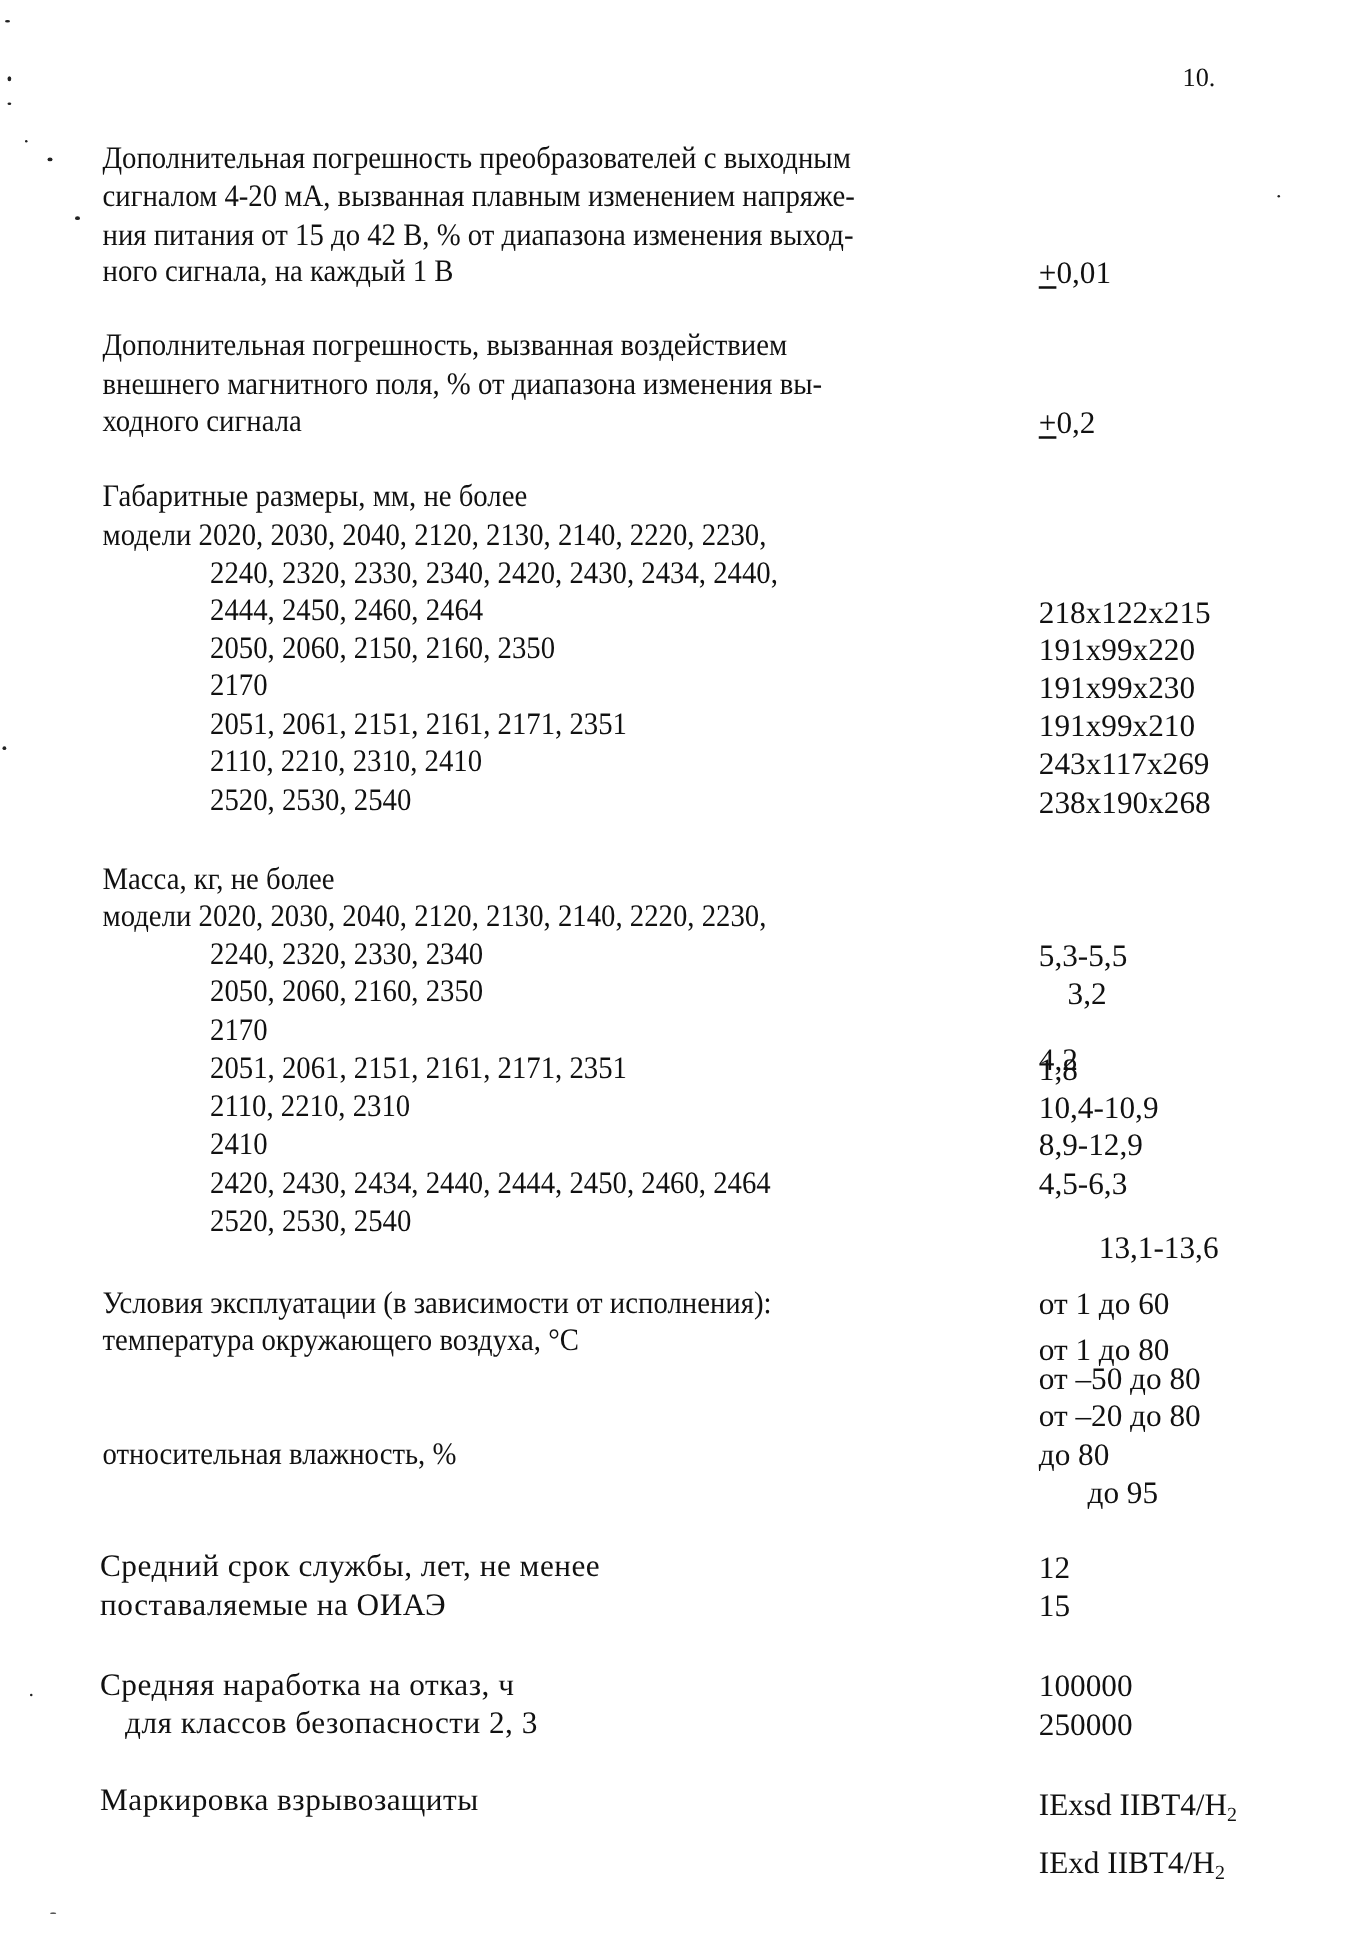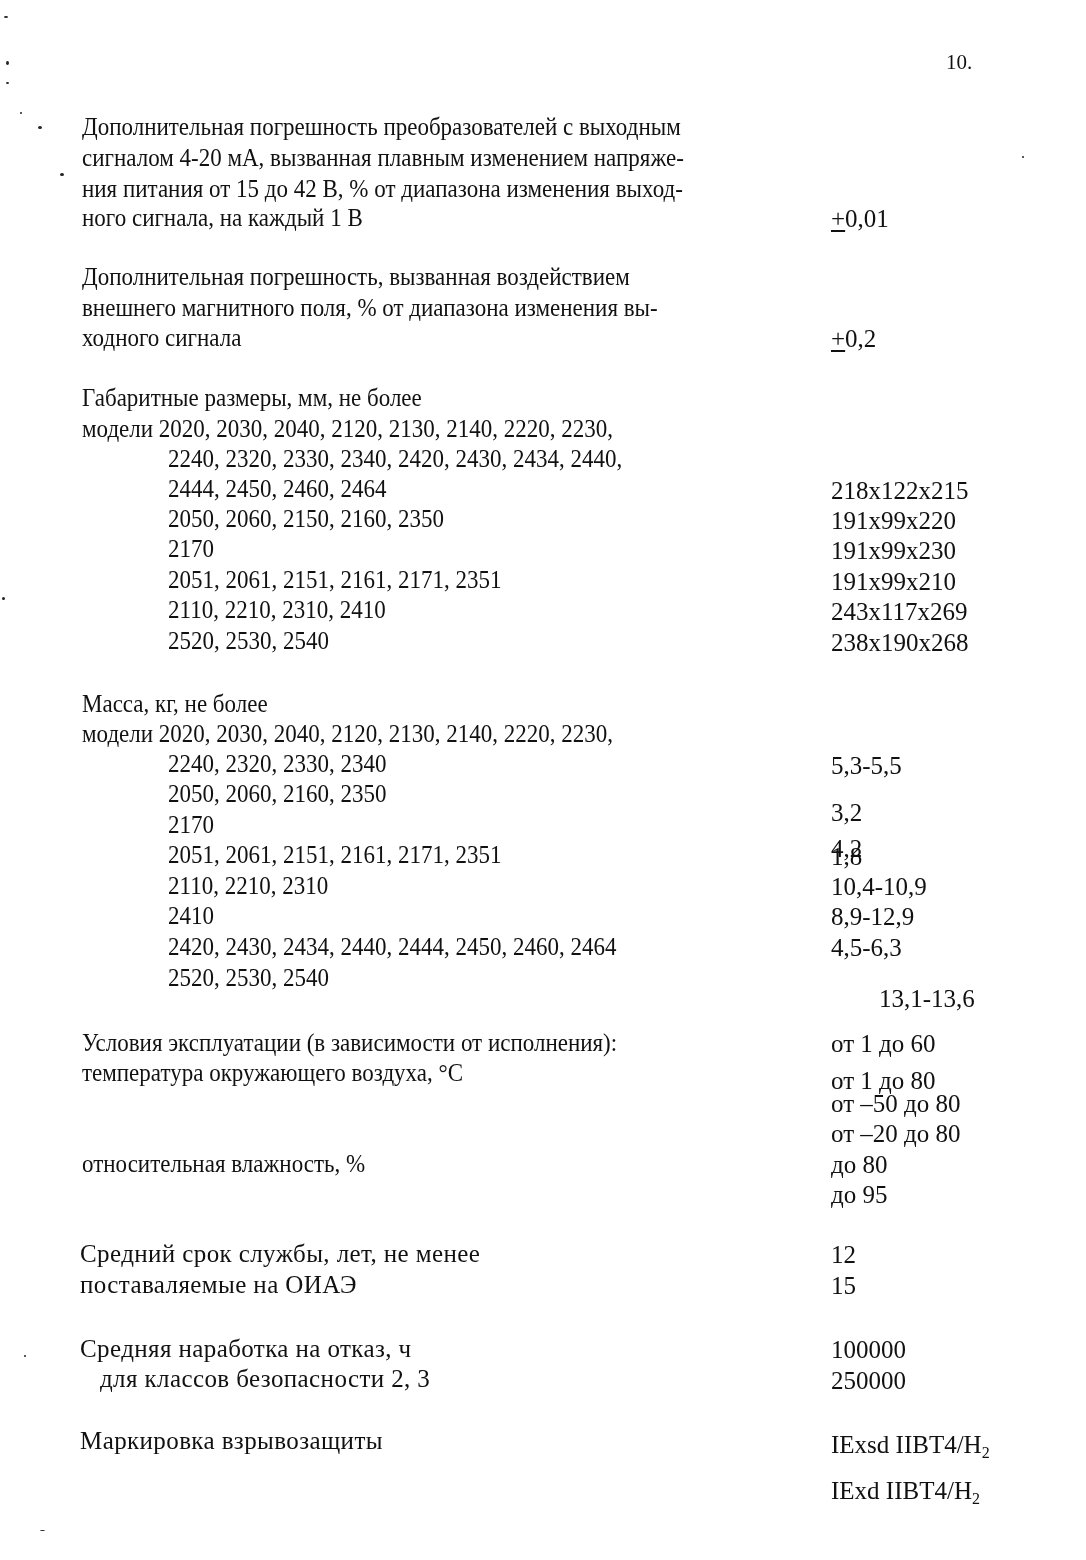--- a/index.html
+++ b/index.html
@@ -61,40 +61,40 @@
     <div class="line cond" style="left:168px; top:749px;">2240, 2320, 2330, 2340</div>
     <div class="line cond" style="left:168px; top:779px;">2050, 2060, 2160, 2350</div>
     <div class="line cond" style="left:168px; top:810px;">2170</div>
     <div class="line cond" style="left:168px; top:840px;">2051, 2061, 2151, 2161, 2171, 2351</div>
     <div class="line cond" style="left:168px; top:871px;">2110, 2210, 2310</div>
     <div class="line cond" style="left:168px; top:901px;">2410</div>
     <div class="line cond" style="left:168px; top:932px;">2420, 2430, 2434, 2440, 2444, 2450, 2460, 2464</div>
     <div class="line cond" style="left:168px; top:963px;">2520, 2530, 2540</div>
 
     <div class="val" style="top:751px;">5,3-5,5</div>
-    <div class="val" style="top:798px;">3,2</div>
+    <div class="val" style="top:781px;margin-left:23px;">3,2</div>
     <div class="val" style="top:834px;">4,2</div>
     <div class="val" style="top:842px;">1,8</div>
     <div class="val" style="top:872px;">10,4-10,9</div>
     <div class="val" style="top:902px;">8,9-12,9</div>
     <div class="val" style="top:933px;">4,5-6,3</div>
     <div class="val" style="top:984px;margin-left:48px;">13,1-13,6</div>
   </div>
 
   <div>
     <div class="line cond" style="left:82px; top:1028px;">Условия эксплуатации (в зависимости от исполнения):</div>
     <div class="line cond" style="left:82px; top:1058px;">температура окружающего воздуха, °C</div>
     <div class="line cond" style="left:82px; top:1149px;">относительная влажность, %</div>
 
     <div class="val" style="top:1029px;">от 1 до 60</div>
     <div class="val" style="top:1066px;">от 1 до 80</div>
     <div class="val" style="top:1089px;">от –50 до 80</div>
     <div class="val" style="top:1119px;">от –20 до 80</div>
     <div class="val" style="top:1150px;">до 80</div>
-    <div class="val" style="top:1180px;">до 95</div>
+    <div class="val" style="top:1180px;margin-left:39px;">до 95</div>
   </div>
 
   <div>
     <div class="line wide" style="left:80px; top:1239px;">Средний срок службы, лет, не менее</div>
     <div class="line wide" style="left:80px; top:1270px;">поставаляемые на ОИАЭ</div>
     <div class="val" style="top:1240px;">12</div>
     <div class="val" style="top:1271px;">15</div>
   </div>
 
   <div>

